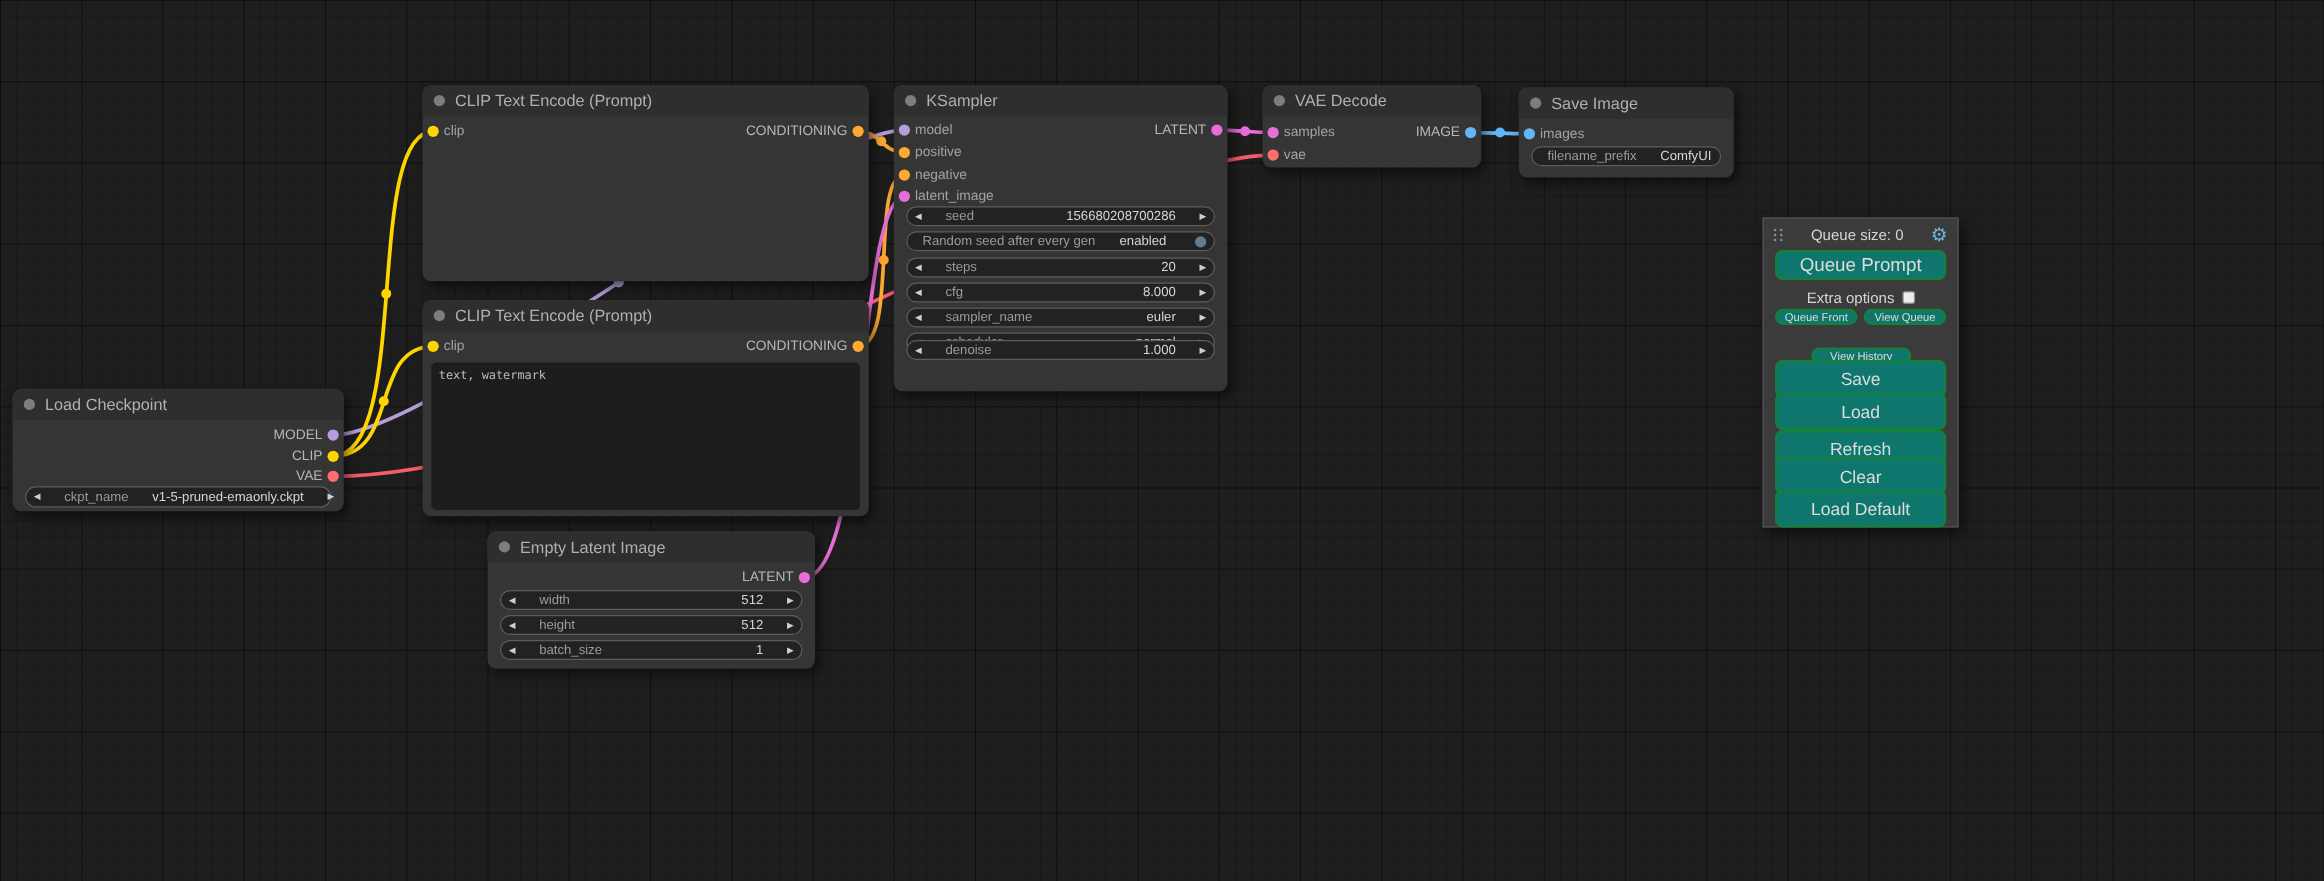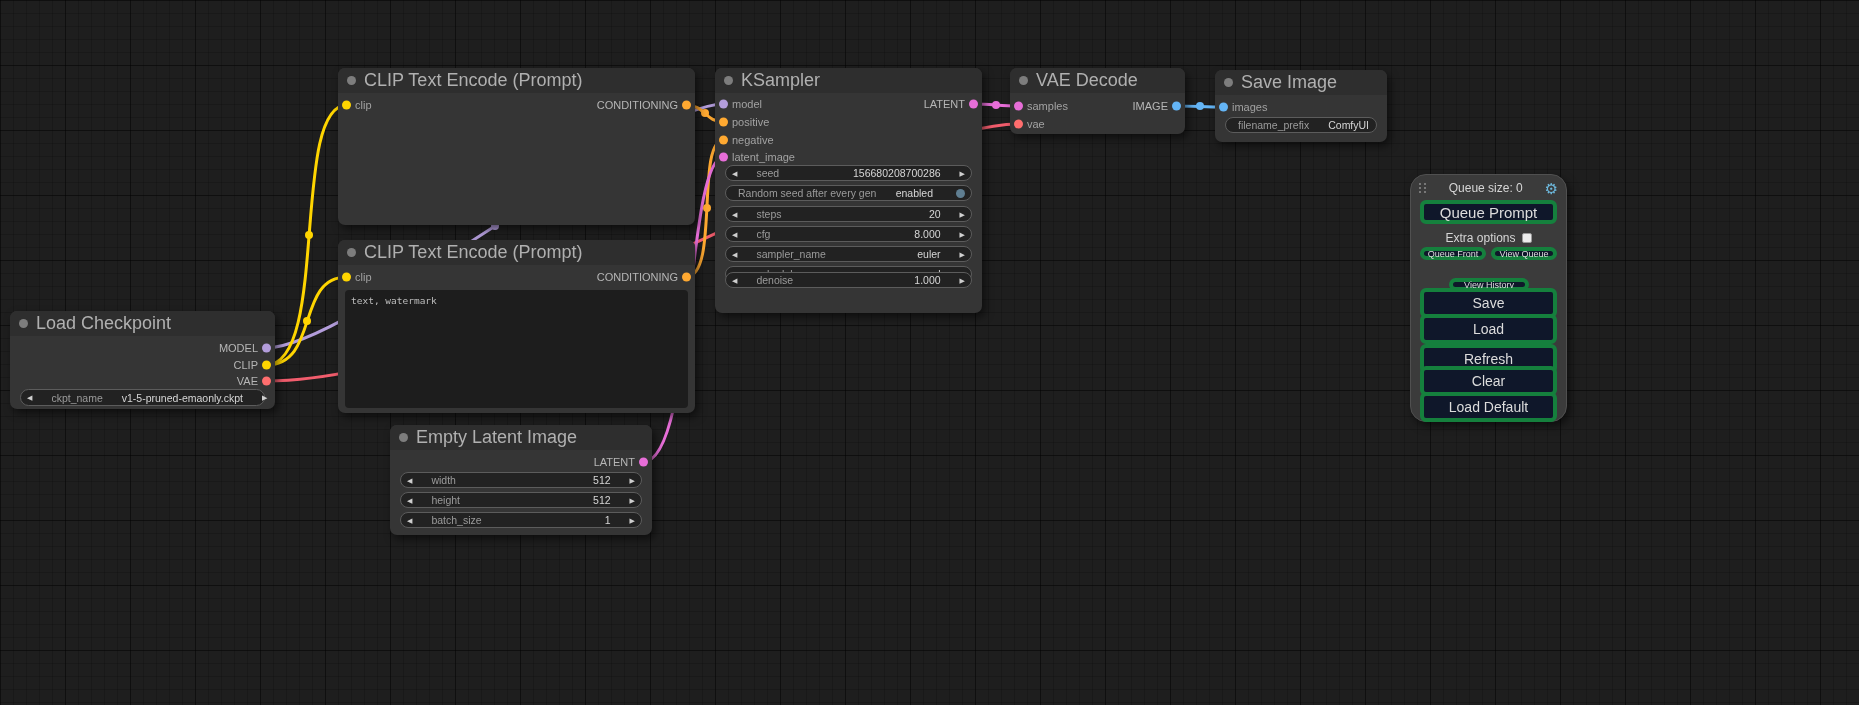--- a/index.html
+++ b/index.html
@@ -15,21 +15,21 @@
       linear-gradient(90deg,rgba(0,0,0,.16) 1px,transparent 1px);
     background-size:65px 65px,65px 65px,13px 13px,13px 13px;
   }
   svg.links{position:absolute;inset:0;z-index:1;pointer-events:none}
   svg.links path{fill:none;stroke-width:3;stroke-linecap:round}
 
   
   .node{position:absolute;z-index:2;background:#353535;border-radius:7px;box-shadow:3px 4px 9px rgba(0,0,0,.55)}
   .ntitle{position:relative;height:25px;background:#2e2e2e;border-radius:7px 7px 0 0;display:flex;align-items:center;padding-left:9px;gap:8px}
   .tdot{width:9px;height:9px;border-radius:50%;background:#7d7d7d;flex:0 0 auto}
-  .ttext{font-size:18px;color:#b0b0b0;white-space:nowrap}
+  .ttext{font-size:13px;color:#b0b0b0;white-space:nowrap}
   .slot{position:absolute;height:16px;line-height:16px;font-size:11px;color:#a2a2a2;white-space:nowrap}
   .slot.in{left:17px}
   .slot.out{right:17px;text-align:right;color:#b6b6b6}
   .dot{position:absolute;width:9px;height:9px;border-radius:50%;transform:translateY(-50%);z-index:3}
   .dot.in{left:4px}
   .dot.out{right:4px}
 
   
   .widget{position:absolute;left:10px;right:10px;height:16px;background:#222;border:1px solid #5c5c5c;border-radius:9px;display:flex;align-items:center;padding:0 6px;font-size:10.5px;gap:19px}
   .widget .wlabel{color:#9b9b9b;white-space:nowrap}
@@ -40,28 +40,28 @@
 
   
   .c-model{background:#B39DDB}.c-clip{background:#FFD500}.c-vae{background:#FF6E6E}
   .c-cond{background:#FFA931}.c-latent{background:#E76ED8}.c-image{background:#64B5F6}
   .l-model{stroke:#B39DDB}.l-clip{stroke:#FFD500}.l-vae{stroke:#F25D6D}
   .l-cond{stroke:#FFA931}.l-latent{stroke:#E76ED8}.l-image{stroke:#64B5F6}
   .f-model{fill:#B39DDB}.f-clip{fill:#FFD500}.f-vae{fill:#F25D6D}
   .f-cond{fill:#FFA931}.f-latent{fill:#E76ED8}.f-image{fill:#64B5F6}
 
   
-  .qpanel{position:absolute;left:1410px;top:174px;width:157px;height:248px;z-index:4;background:#3b3b3b;border:1px solid #505050;border-radius:16px;box-shadow:3px 4px 9px rgba(0,0,0,.55)}
+  .qpanel{position:absolute;left:1410px;top:174px;width:157px;height:248px;z-index:4;background:#3b3b3b;border:1px solid #505050;border-radius:0;box-shadow:3px 4px 9px rgba(0,0,0,.55)}
   .qhead{position:absolute;top:5px;left:8px;right:8px;height:16px;display:flex;align-items:center}
   .grip{position:relative;width:8px;height:13px;cursor:grab}
   .grip::before{content:"";position:absolute;top:1px;left:0;width:2px;height:2px;border-radius:50%;background:#8d8d8d;
     box-shadow:0 4px 0 #8d8d8d,0 8px 0 #8d8d8d,5px 0 0 #8d8d8d,5px 4px 0 #8d8d8d,5px 8px 0 #8d8d8d}
   .qsize{flex:1;text-align:center;font-size:12px;color:#d6d6d6;white-space:nowrap}
   .gear{color:#6db8dc;font-size:15px;line-height:1;cursor:pointer}
-  .qbtn{position:absolute;left:9px;right:9px;background:#0f172a;border:4px solid #15803d;border-radius:6px;color:#dcdcdc;display:flex;align-items:center;justify-content:center;cursor:pointer;white-space:nowrap}
+  .qbtn{position:absolute;left:9px;right:9px;background:#0f766e;border:2px solid #15803d;border-radius:6px;color:#dcdcdc;display:flex;align-items:center;justify-content:center;cursor:pointer;white-space:nowrap}
   .qbtn.big{height:24px;font-size:15px}
   .qbtn.med{height:30px;font-size:14px}
   .qbtn.small{height:13px;font-size:9px;border-radius:7px}
   .extra{position:absolute;top:56px;left:0;right:0;height:13px;display:flex;align-items:center;justify-content:center;gap:6px;font-size:12px;color:#d6d6d6}
   .qcheck{width:10px;height:10px;background:#ececec;border:1px solid #9a9a9a;border-radius:2px;cursor:pointer}
 </style>
 </head>
 <body>
 
 <div class="canvas">

